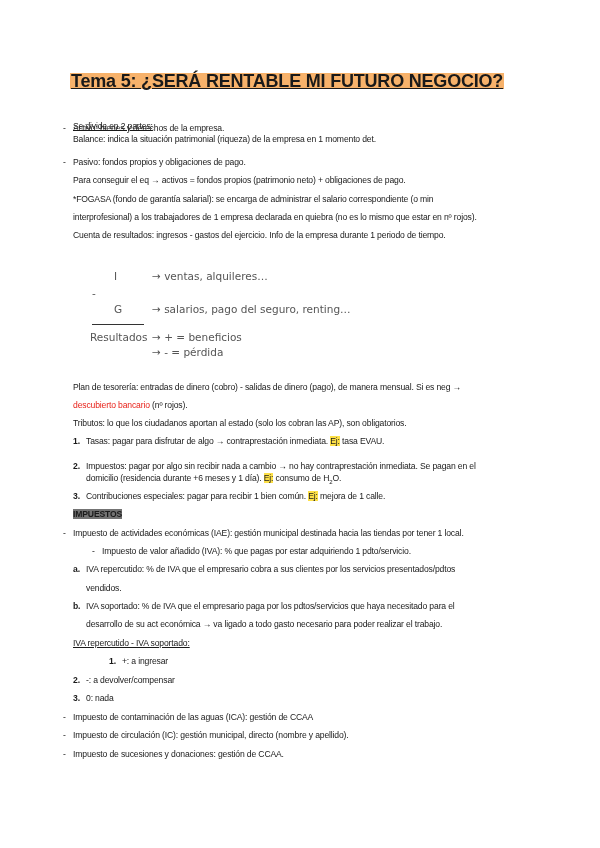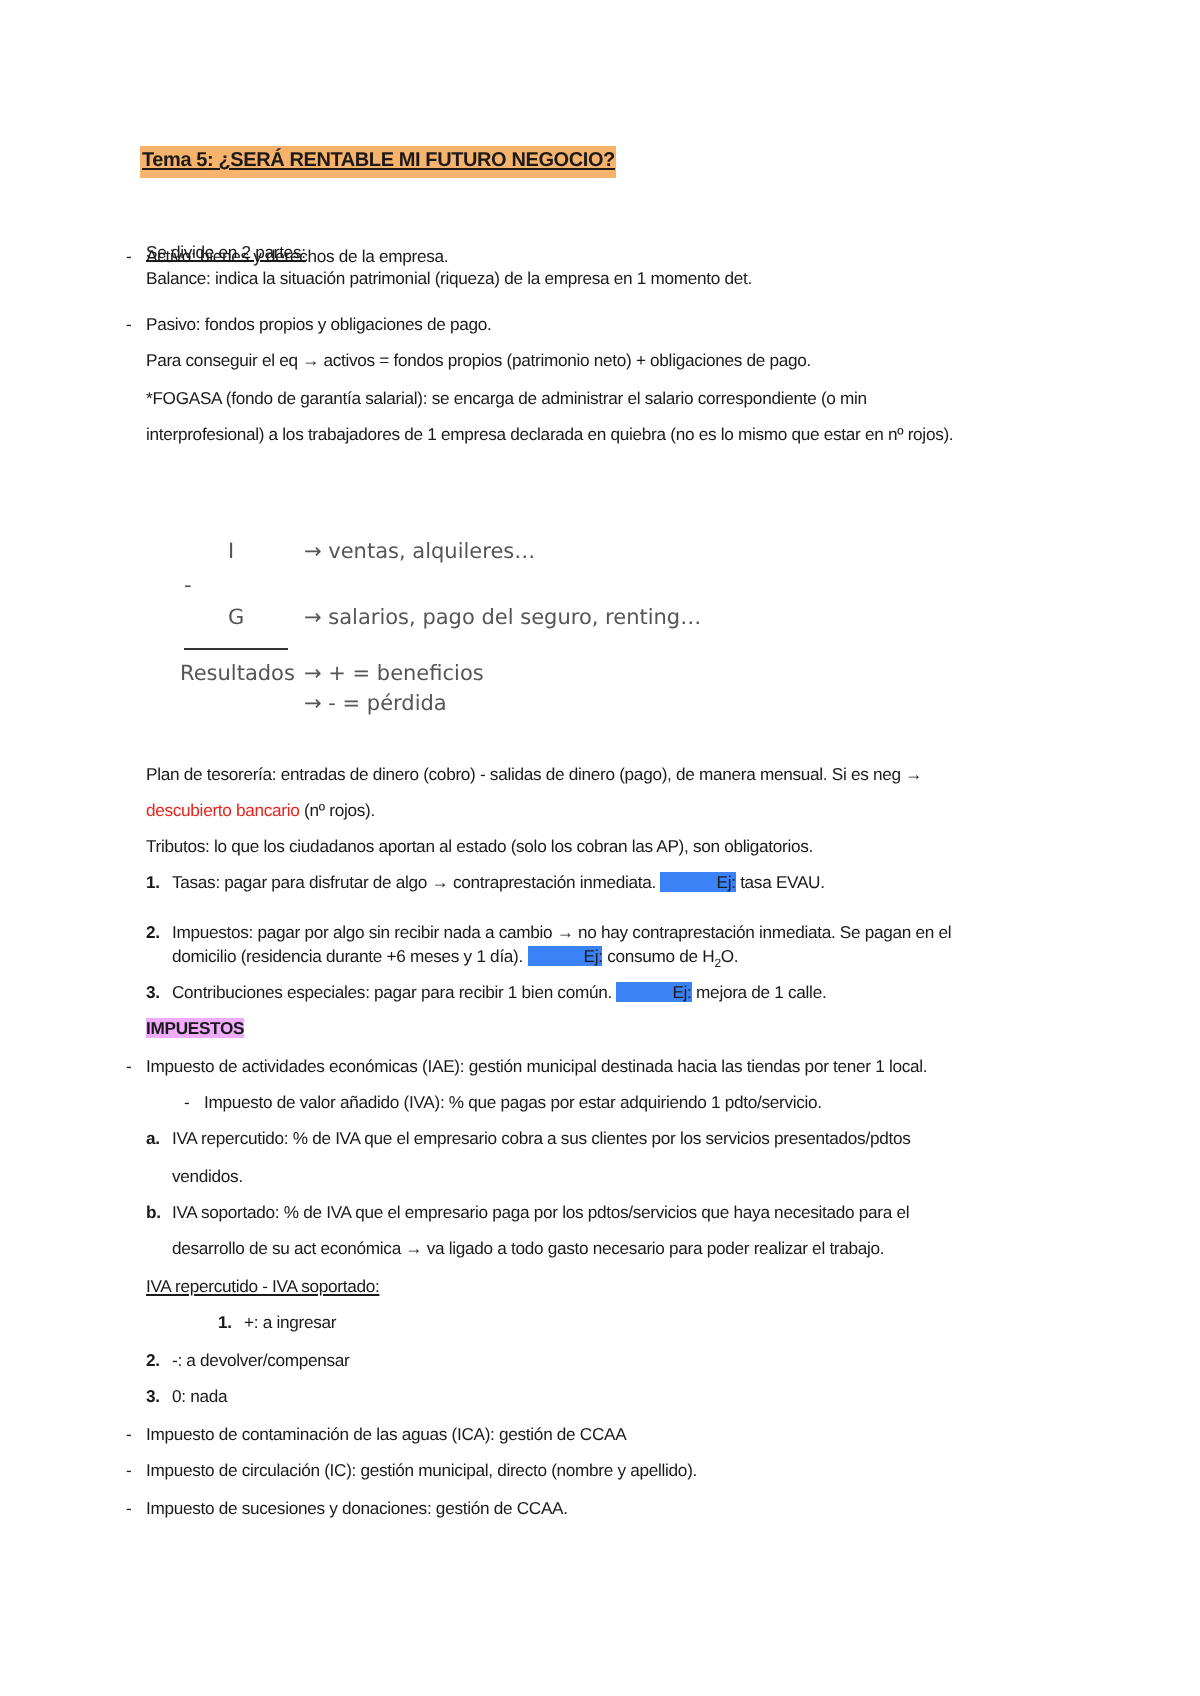--- a/index.html
+++ b/index.html
@@ -18,21 +18,21 @@
     .page {
       position: absolute;
       left: 0; top: 0;
       width: 600px;
       height: 848px;
     }
     .title {
       position: absolute;
       left: 70px;
       top: 73px;
-      font-size: 10px;
+      font-size: 18px;
       font-weight: bold;
       background: #f7b26b;
       text-decoration: underline;
       padding: 0 1px;
       line-height: 16px;
       letter-spacing: -0.2px;
     }
     .line {
       position: absolute;
       font-size: 8.6px;
@@ -49,25 +49,24 @@
       width: 10px;
     }
     .numlab {
       display: inline-block;
       width: 13px;
       font-weight: bold;
     }
     .u { text-decoration: underline; }
     .red { color: #e8231b; }
     .hl {
-      background: #3b82f6;
-      padding-left: 28px;
+      background: #fde047;
     }
     .hl-strong {
-      background: #f0abfc;
+      background: #737373;
       font-weight: bold;
     }
     sub { font-size: 6px; line-height: 0; }
 
     
     .diagram {
       position: absolute;
       left: 80px;
       top: 262px;
       width: 320px;
@@ -107,20 +106,21 @@
 
   <div class="line bul" style="top:156px;">
     <span class="dash">-</span><span>Pasivo: fondos propios y obligaciones de pago.</span>
   </div>
 
   <div class="line ind" style="top:193px;">*FOGASA (fondo de garantía salarial): se encarga de administrar el salario correspondiente (o min</div>
 
   <div class="line ind" style="top:174px;">Para conseguir el eq → activos = fondos propios (patrimonio neto) + obligaciones de pago.</div>
   <div class="line ind" style="top:211px;">interprofesional) a los trabajadores de 1 empresa declarada en quiebra (no es lo mismo que estar en nº rojos).</div>
 
+  <div class="line ind" style="top:229px;">Cuenta de resultados: ingresos - gastos del ejercicio. Info de la empresa durante 1 periodo de tiempo.</div>
 
   <div class="diagram">
     <div class="dg-item" style="left:34px; top:7px;">I</div>
     <div class="dg-item" style="left:72px; top:7px;">→ ventas, alquileres…</div>
     <div class="dg-item" style="left:12px; top:24px;">-</div>
     <div class="dg-item" style="left:34px; top:40px;">G</div>
     <div class="dg-item" style="left:72px; top:40px;">→ salarios, pago del seguro, renting…</div>
     <div class="dg-rule"></div>
     <div class="dg-item" style="left:10px; top:68px;">Resultados</div>
     <div class="dg-item" style="left:72px; top:68px;">→ + = beneficios</div>

